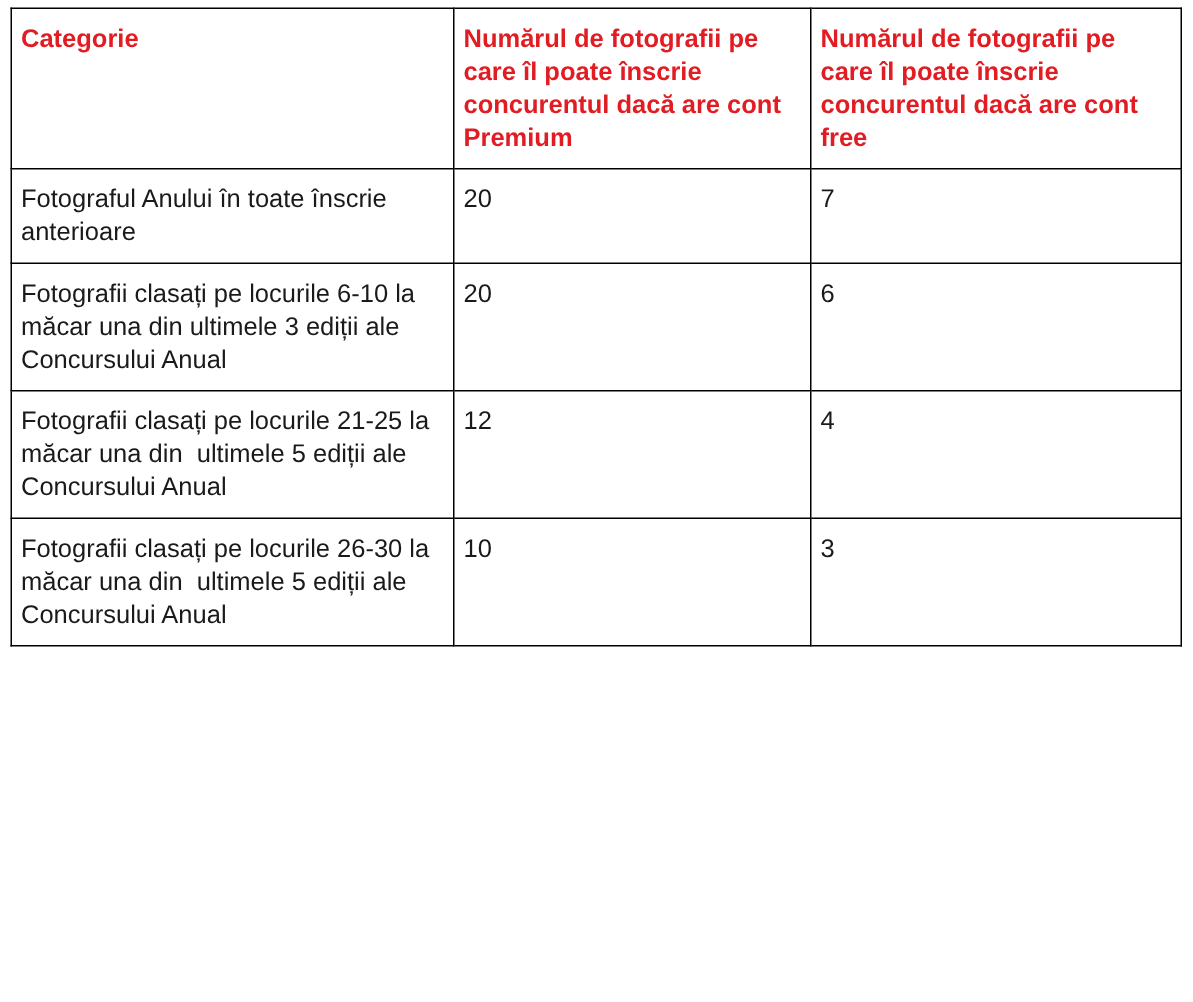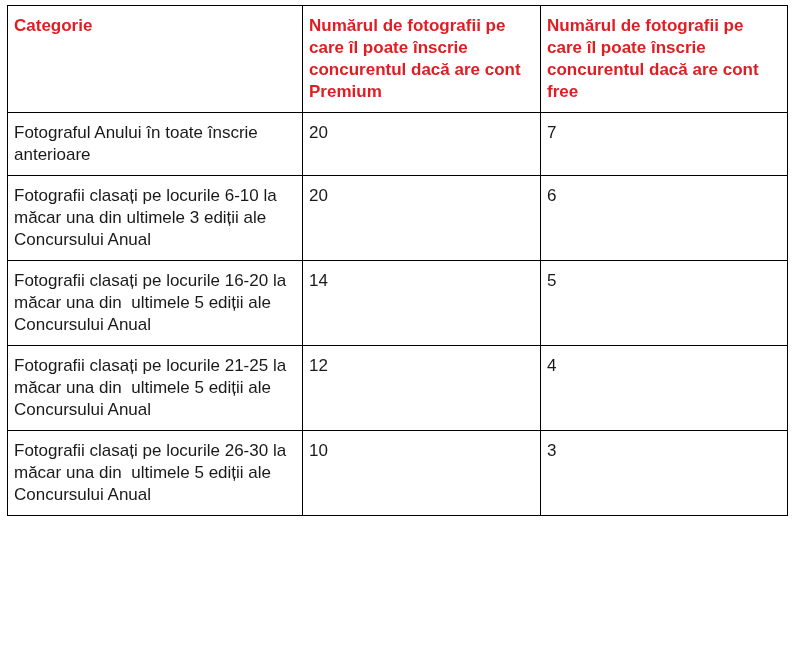--- a/index.html
+++ b/index.html
@@ -71,25 +71,20 @@
         <td class="category-cell">Fotograful Anului în toate înscrie anterioare</td>
         <td>20</td>
         <td>7</td>
       </tr>
       <tr>
         <td class="category-cell">Fotografii clasați pe locurile 6-10 la măcar una din ultimele 3 ediții ale Concursului Anual</td>
         <td>20</td>
         <td>6</td>
       </tr>
       <tr>
-        <td class="category-cell">Fotografii clasați pe locurile 16-20 la măcar una din  ultimele 5 ediții ale Concursului Anual</td>
-        <td>14</td>
-        <td>5</td>
-      </tr>
-      <tr>
         <td class="category-cell">Fotografii clasați pe locurile 21-25 la măcar una din  ultimele 5 ediții ale Concursului Anual</td>
         <td>12</td>
         <td>4</td>
       </tr>
       <tr>
         <td class="category-cell">Fotografii clasați pe locurile 26-30 la măcar una din  ultimele 5 ediții ale Concursului Anual</td>
         <td>10</td>
         <td>3</td>
       </tr>
 

